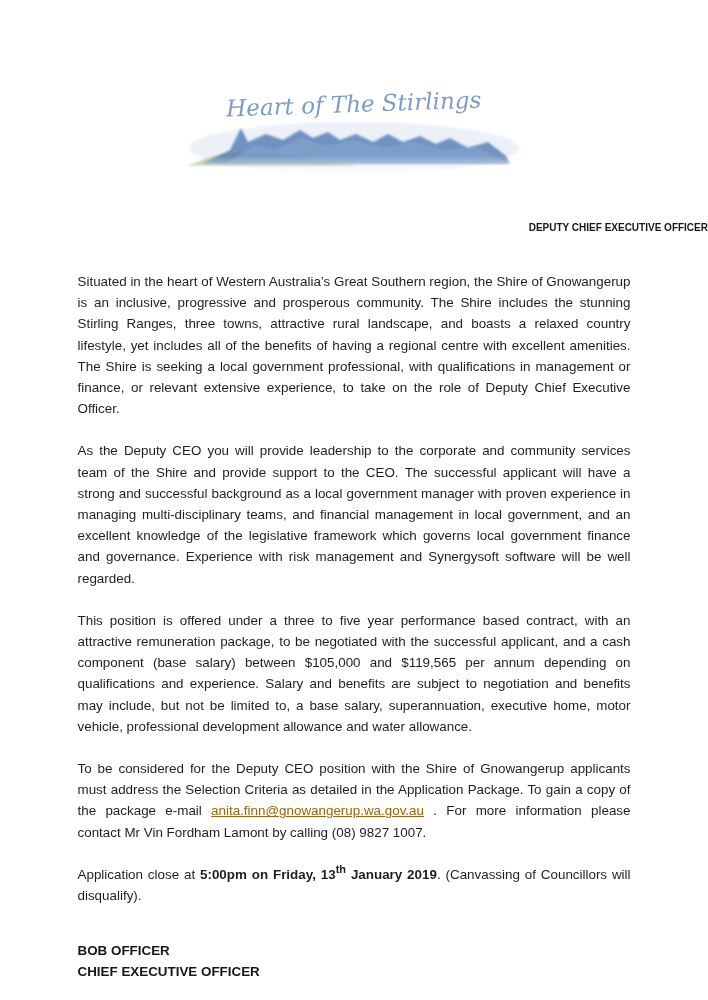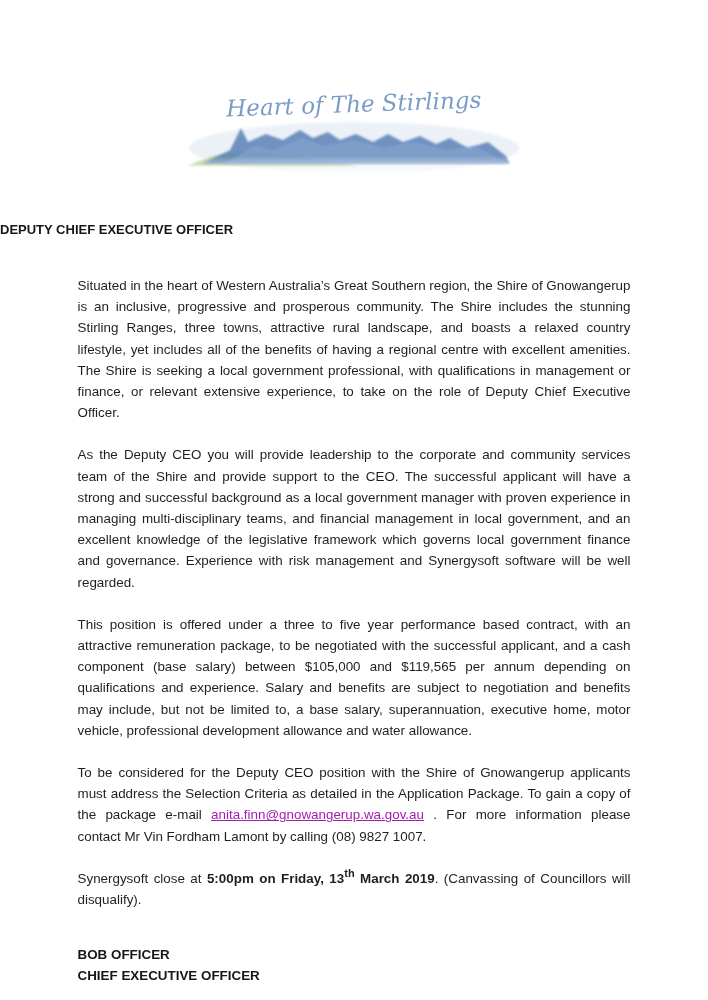--- a/index.html
+++ b/index.html
@@ -27,41 +27,41 @@
     font-weight: bold;
     letter-spacing: 5.5px;
     word-spacing: 10px;
     color: #1f4e79;
     white-space: nowrap;
   }
 
   
   .doc-title {
     margin-top: 44px;
-    text-align: left;
-    font-size: 13px;
+    text-align: right;
+    font-size: 10px;
     font-weight: bold;
     color: #171717;
   }
 
   
   .content {
     width: 553px;
     margin: 38px auto 0;
   }
   .content p {
     text-align: justify;
     font-size: 13.4px;
     line-height: 21.2px;
     margin-bottom: 21px;
     color: #1f1f1f;
   }
   .content p.last-para { margin-bottom: 0; }
   a.email-link {
-    color: #a21caf;
+    color: #a16207;
     text-decoration: underline;
     cursor: pointer;
   }
   .bold { font-weight: bold; margin-top: 24px; }
   sup.ord { font-size: 11px; vertical-align: super; line-height: 0; }
 
   
   .signature {
     margin-top: 34px;
     font-size: 13.4px;
@@ -105,21 +105,21 @@
   <div class="content">
 
     <p>Situated in the heart of Western Australia’s Great Southern region, the Shire of Gnowangerup is an inclusive, progressive and prosperous community. The Shire includes the stunning Stirling Ranges, three towns, attractive rural landscape, and boasts a relaxed country lifestyle, yet includes all of the benefits of having a regional centre with excellent amenities. The Shire is seeking a local government professional, with qualifications in management or finance, or relevant extensive experience, to take on the role of Deputy Chief Executive Officer.</p>
 
     <p>As the Deputy CEO you will provide leadership to the corporate and community services team of the Shire and provide support to the CEO. The successful applicant will have a strong and successful background as a local government manager with proven experience in managing multi-disciplinary teams, and financial management in local government, and an excellent knowledge of the legislative framework which governs local government finance and governance. Experience with risk management and Synergysoft software will be well regarded.</p>
 
     <p>This position is offered under a three to five year performance based contract, with an attractive remuneration package, to be negotiated with the successful applicant, and a cash component (base salary) between $105,000 and $119,565 per annum depending on qualifications and experience. Salary and benefits are subject to negotiation and benefits may include, but not be limited to, a base salary, superannuation, executive home, motor vehicle, professional development allowance and water allowance.</p>
 
     <p><span>To be considered for the Deputy CEO position with the Shire of Gnowangerup applicants must address the Selection Criteria as detailed in the Application Package. To gain a copy of the package e-mail </span><a class="email-link">anita.finn@gnowangerup.wa.gov.au</a><span> . For more information please contact Mr Vin Fordham Lamont by calling (08) 9827 1007.</span></p>
 
-    <p class="last-para"><span>Synergysoft close at </span><span class="bold">5:00pm on Friday, 13</span><sup class="ord bold">th</sup><span class="bold"> March 2019</span><span>. (Canvassing of Councillors will disqualify).</span></p>
+    <p class="last-para"><span>Application close at </span><span class="bold">5:00pm on Friday, 13</span><sup class="ord bold">th</sup><span class="bold"> January 2019</span><span>. (Canvassing of Councillors will disqualify).</span></p>
 
     <div class="signature">
       <div>BOB OFFICER</div>
       <div>CHIEF EXECUTIVE OFFICER</div>
     </div>
 
   </div>
 
 </div>
 

